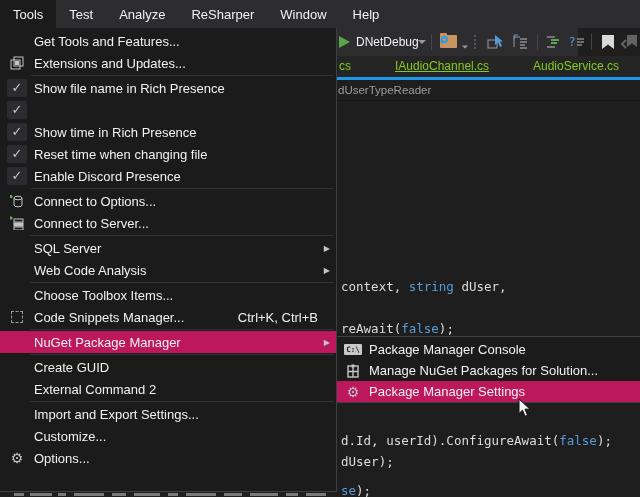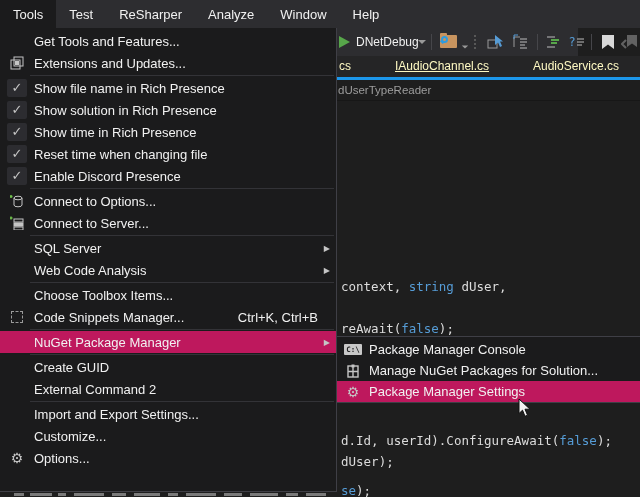--- a/index.html
+++ b/index.html
@@ -34,21 +34,21 @@
   .lens:after { content:""; position:absolute; left:-3px; bottom:-2px; width:4px; height:2px;
                 background:#2d9ce0; transform:rotate(45deg); }
   .chev2 { left:125px; top:17px; transform:scale(.8); }
   .grip { left:138px; top:7px; width:3px; height:14px; border-left:2px dotted #585858; }
   .tb-icon { top:6px; width:18px; height:16px; }
   .i-nav { left:151px; } .i-copy { left:175px; } .i-format { left:209px; }
   .i-help { left:231px; } .i-bm { left:263px; } .i-bm2 { left:285px; opacity:.55; }
 
   
   .tabstrip { position:absolute; left:336px; top:56px; width:304px; height:21px;
-              background:#252526; color:#fef9c3; font-size:12px; z-index:1; }
+              background:#252526; color:#84cc16; font-size:12px; z-index:1; }
   .tab { position:absolute; top:0; height:21px; line-height:21px; white-space:nowrap; }
   .tab1 { left:3px; } .tab2 { left:59px;text-decoration:underline; } .tab3 { left:197px; }
   .blueline { position:absolute; left:336px; top:77px; width:304px; height:3px; background:#1c97ea; z-index:1; }
 
   
   .breadcrumb { position:absolute; left:336px; top:80px; width:304px; height:21px;
                 background:#1e1e1e; border-bottom:1px solid #171717; color:#9d9d9d;
                 font-size:11.5px; line-height:21px; z-index:1; }
   .breadcrumb span { margin-left:2px; }
 
@@ -94,22 +94,22 @@
   .cursor { position:absolute; left:518px; top:398px; z-index:9; }
 </style>
 </head>
 <body>
 
 <div class="screen">
 
   <div class="menubar">
     <div class="mb-item active">Tools</div>
     <div class="mb-item">Test</div>
+    <div class="mb-item">Analyze</div>
     <div class="mb-item">ReSharper</div>
-    <div class="mb-item">Analyze</div>
     <div class="mb-item">Window</div>
     <div class="mb-item">Help</div>
   </div>
 
   <div class="toolbar">
     <div class="tb play-icon"></div>
     <div class="tb run-label">DNetDebug</div>
     <div class="tb chev chev1"></div>
     <div class="tb tbsep sep1"></div>
     <div class="tb folder-search">
@@ -183,21 +183,20 @@
     <div class="mi">
       <span class="mi-gutter">
           <span class="check">✓</span>
         </span>
       <span class="mi-label">Show file name in Rich Presence</span>
       </div>
     <div class="mi">
       <span class="mi-gutter">
           <span class="check">✓</span>
         </span>
-      <span class="mi-label">Show solution in Rich Presence</span>
       </div>
     <div class="mi">
       <span class="mi-gutter">
           <span class="check">✓</span>
         </span>
       <span class="mi-label">Show time in Rich Presence</span>
       </div>
     <div class="mi">
       <span class="mi-gutter">
           <span class="check">✓</span>

